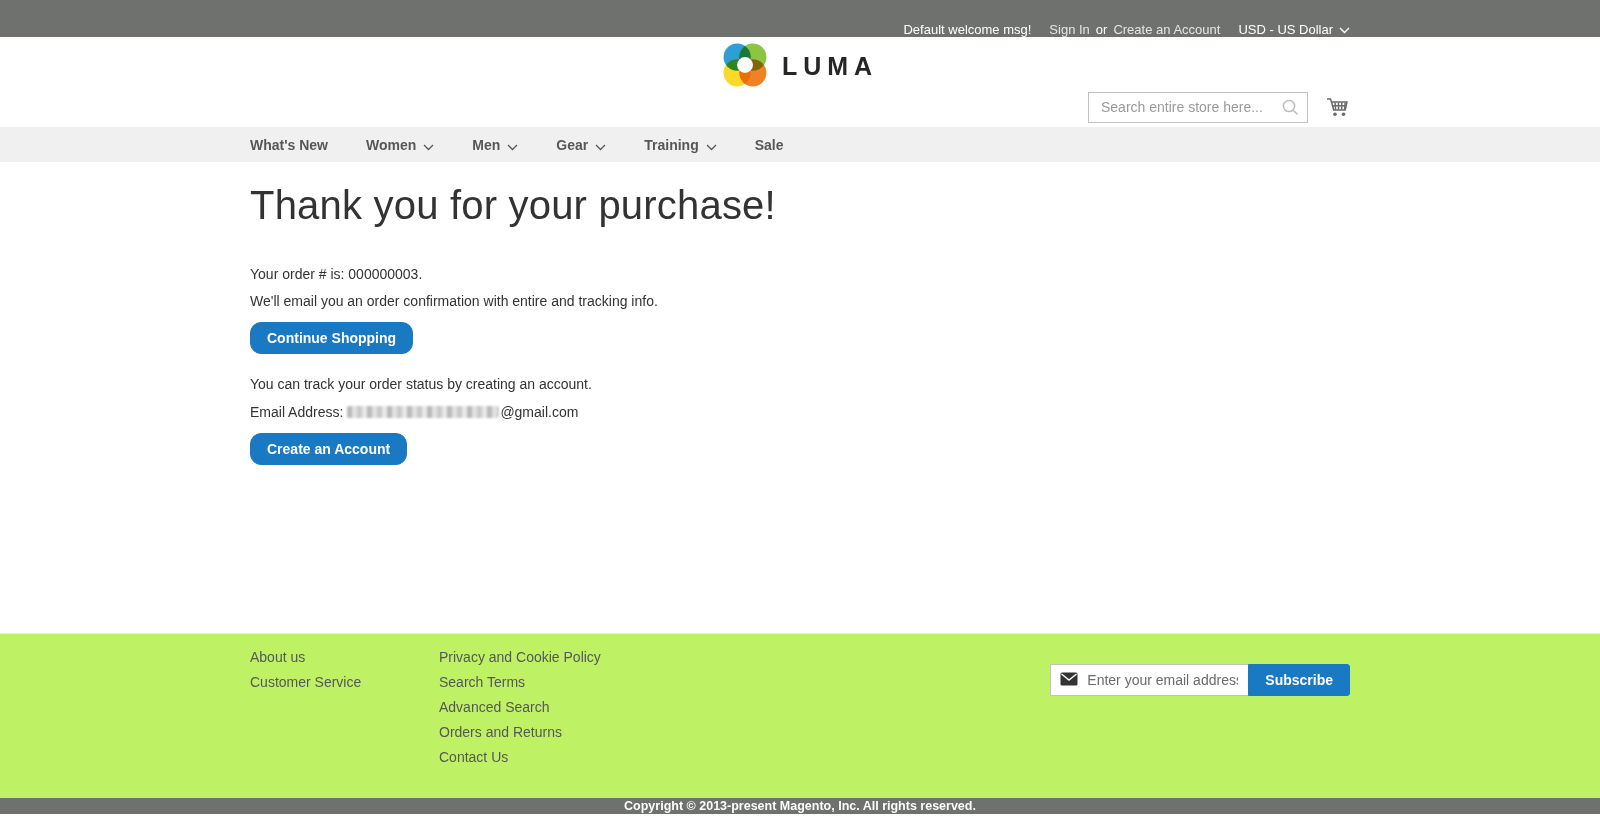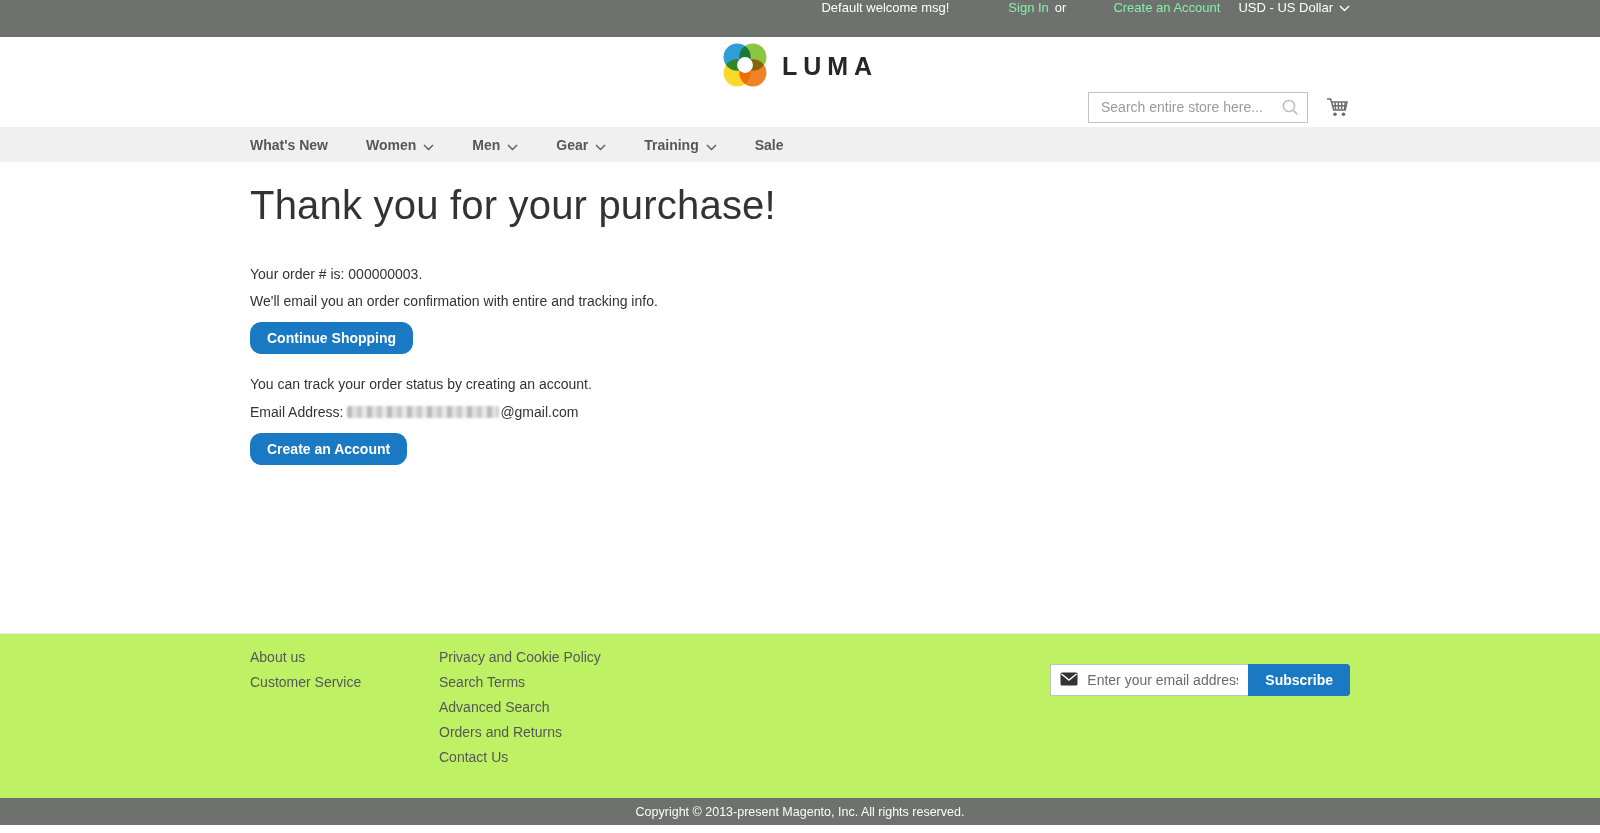--- a/index.html
+++ b/index.html
@@ -10,31 +10,31 @@
     color: #333333;
     overflow: hidden;
   }
   .container { width: 1100px; margin: 0 auto; }
 
   
   .topbar {
     background: #6e716e;
     height: 37px;
     display: flex;
-    align-items: flex-start;
+    align-items: flex-end;
   }
   .topbar .container {
     display: flex;
     justify-content: flex-end;
     align-items: center;
     gap: 18px;
     color: #ffffff;
     font-size: 13px;
   }
-  .topbar a { color: #86efac; text-decoration: none; cursor: pointer; margin-left: 41px; }
+  .topbar a { color: #e5e5e5; text-decoration: none; cursor: pointer; }
   .topbar .signin-group { display: flex; align-items: center; gap: 6px; }
   .currency-switch { display: flex; align-items: center; gap: 6px; cursor: pointer; }
   .chev { display: inline-block; }
 
   
   .header { background: #ffffff; height: 90px; display: flex; align-items: center; }
   .header .container { display: flex; align-items: center; flex-direction: column; }
   .logo { display: flex; align-items: center; gap: 14px; cursor: pointer; }
   .logo-text {
     font-size: 25px;
@@ -153,26 +153,27 @@
     font-size: 14px;
     font-weight: 700;
     font-family: "Liberation Sans", "DejaVu Sans", sans-serif;
     padding: 0 16px;
     cursor: pointer;
   }
 
   
   .copyright {
     background: #6e716e;
-    height: 27px;
+    height: 16px;
     display: flex;
     align-items: center;
     justify-content: center;
     color: #fdfdfd;
     font-size: 12.5px;
+    font-weight: bold;
   }
 </style>
 </head>
 <body>
 
 <div class="topbar">
   <div class="container">
     <span>Default welcome msg!</span>
     <span class="signin-group">
       <a>Sign In</a>

